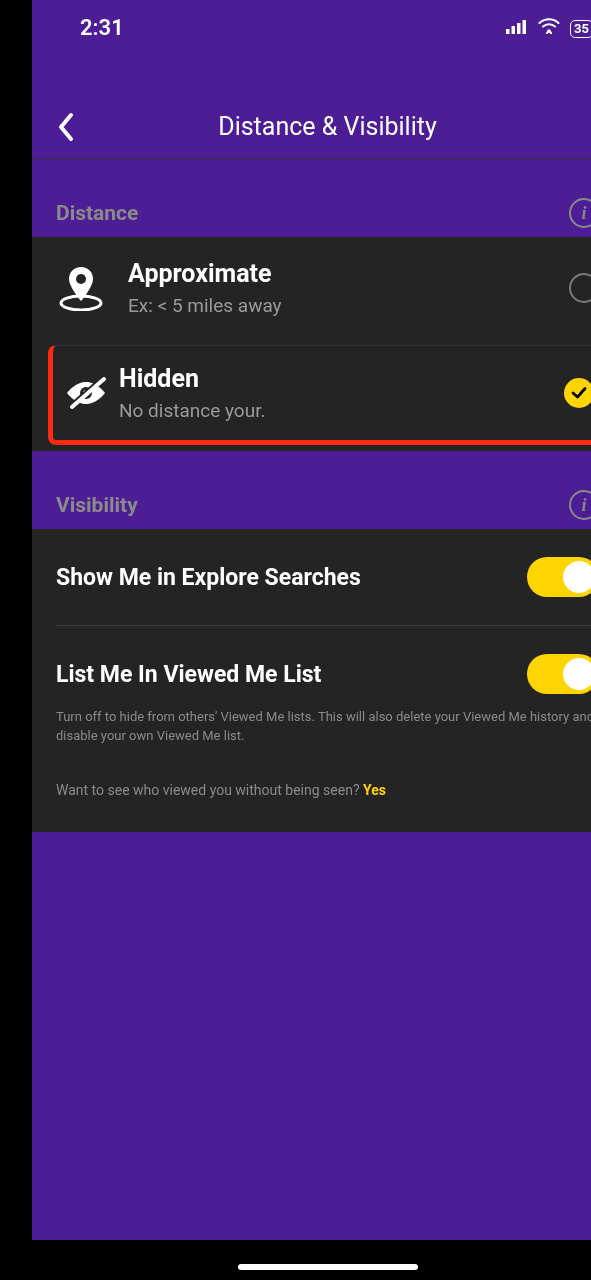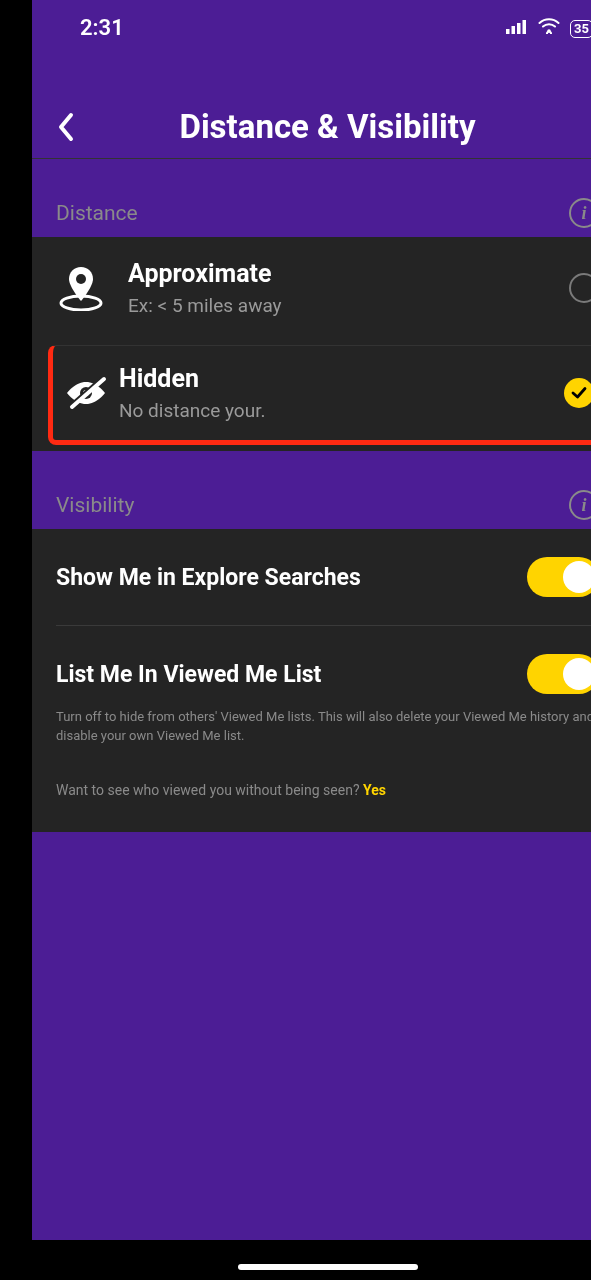--- a/index.html
+++ b/index.html
@@ -9,25 +9,25 @@
   
   .status-bar { height: 55px; display: flex; justify-content: space-between; align-items: center; padding: 0 30px 0 48px; }
   .status-time { font-size: 22px; font-weight: 600; }
   .status-right { display: flex; align-items: flex-end; gap: 10px; }
   .battery-box { display: flex; align-items: center; border: 1.5px solid #fff; border-radius: 5px; padding: 1px 3px; height: 18px; font-size: 13px; font-weight: 700; position: relative; }
   .battery-box::after { content:""; position:absolute; right:-4px; top:5px; width:2px; height:6px; background:#fff; border-radius:0 2px 2px 0; }
   
   
   .header { height: 64px; display: flex; align-items: center; justify-content: center; position: relative; border-bottom: 1px solid #333; margin-top: 40px; }
   .back-btn { position: absolute; left: 14px; top: 12px; width: 40px; height: 40px; display:flex; align-items:center; justify-content:center; }
-  .header-title { font-size: 33px; font-weight: 700; }
+  .header-title { font-size: 25px; font-weight: 400; }
   
   
   .section-header { display: flex; justify-content: space-between; align-items: center; padding: 0 24px; height: 48px; margin-top: 30px; }
-  .section-title { font-size: 21px; font-weight: 400; color: #8a8a8a; }
+  .section-title { font-size: 21px; font-weight: 700; color: #8a8a8a; }
   .info-btn { width: 30px; height: 30px; border: 2px solid #8a8a8a; border-radius: 50%; display:flex; align-items:center; justify-content:center; color:#8a8a8a; font-size:18px; font-weight:700; font-family: Georgia, serif; font-style: italic; }
   
   .list { background: #242424; }
   .row { display: flex; align-items: center; padding: 22px 24px; gap: 22px; position: relative; }
   .row + .row { border-top: 1px solid #333; }
   .row-icon { width: 50px; display:flex; justify-content:center; align-items:center; }
   .row-text { flex: 1; }
   .row-title { font-size: 25px; font-weight: 700; margin-bottom: 6px; }
   .row-sub { font-size: 19px; color: #9a9a9a; }
   .radio { width: 30px; height: 30px; border: 2.5px solid #7a7a7a; border-radius: 50%; }

